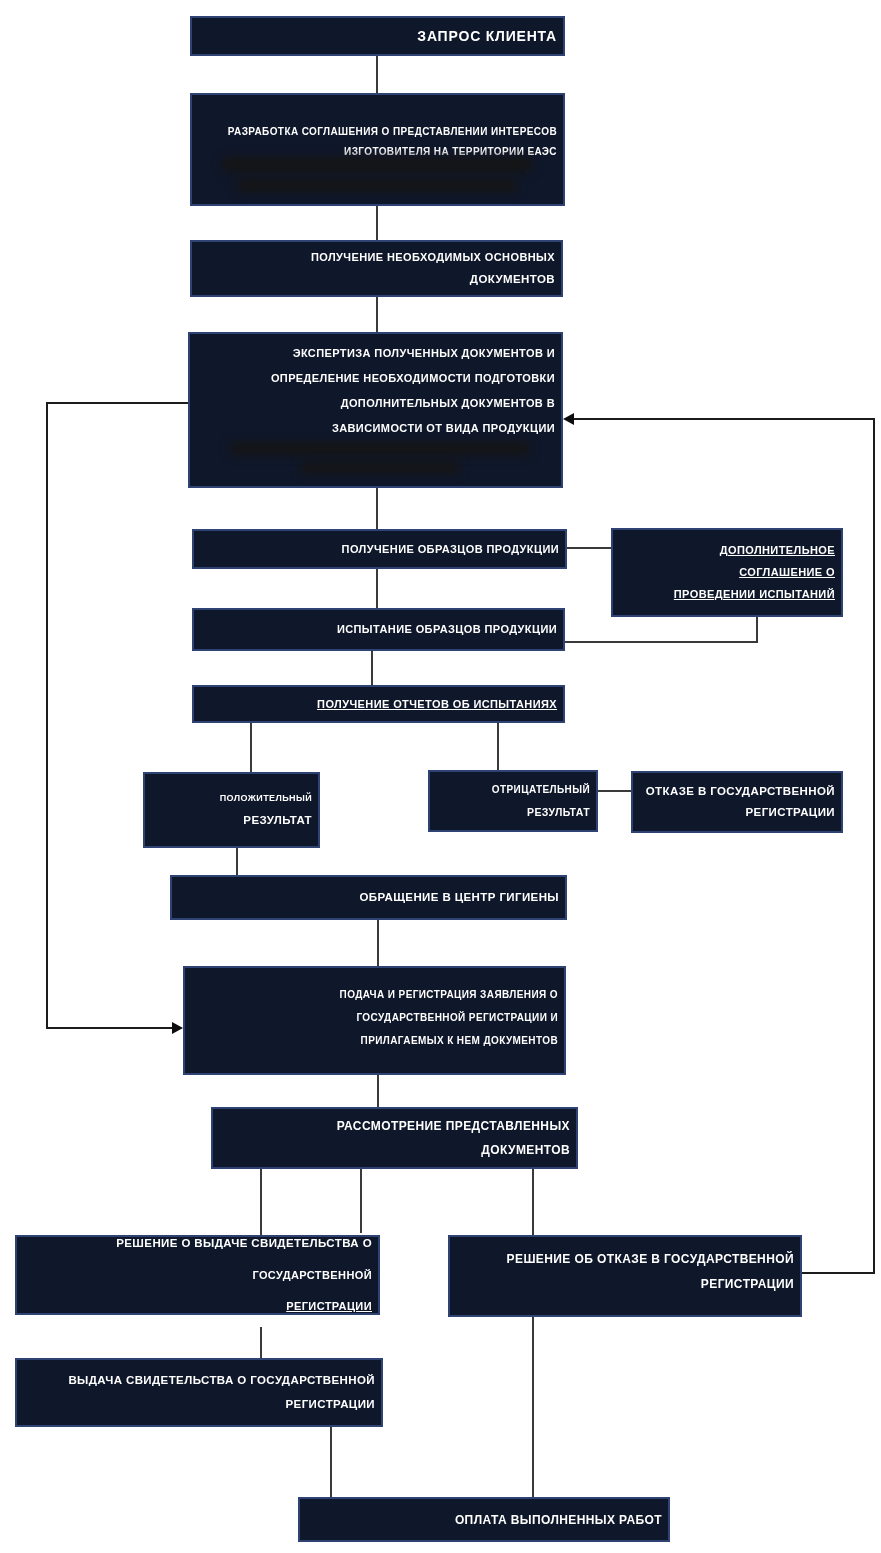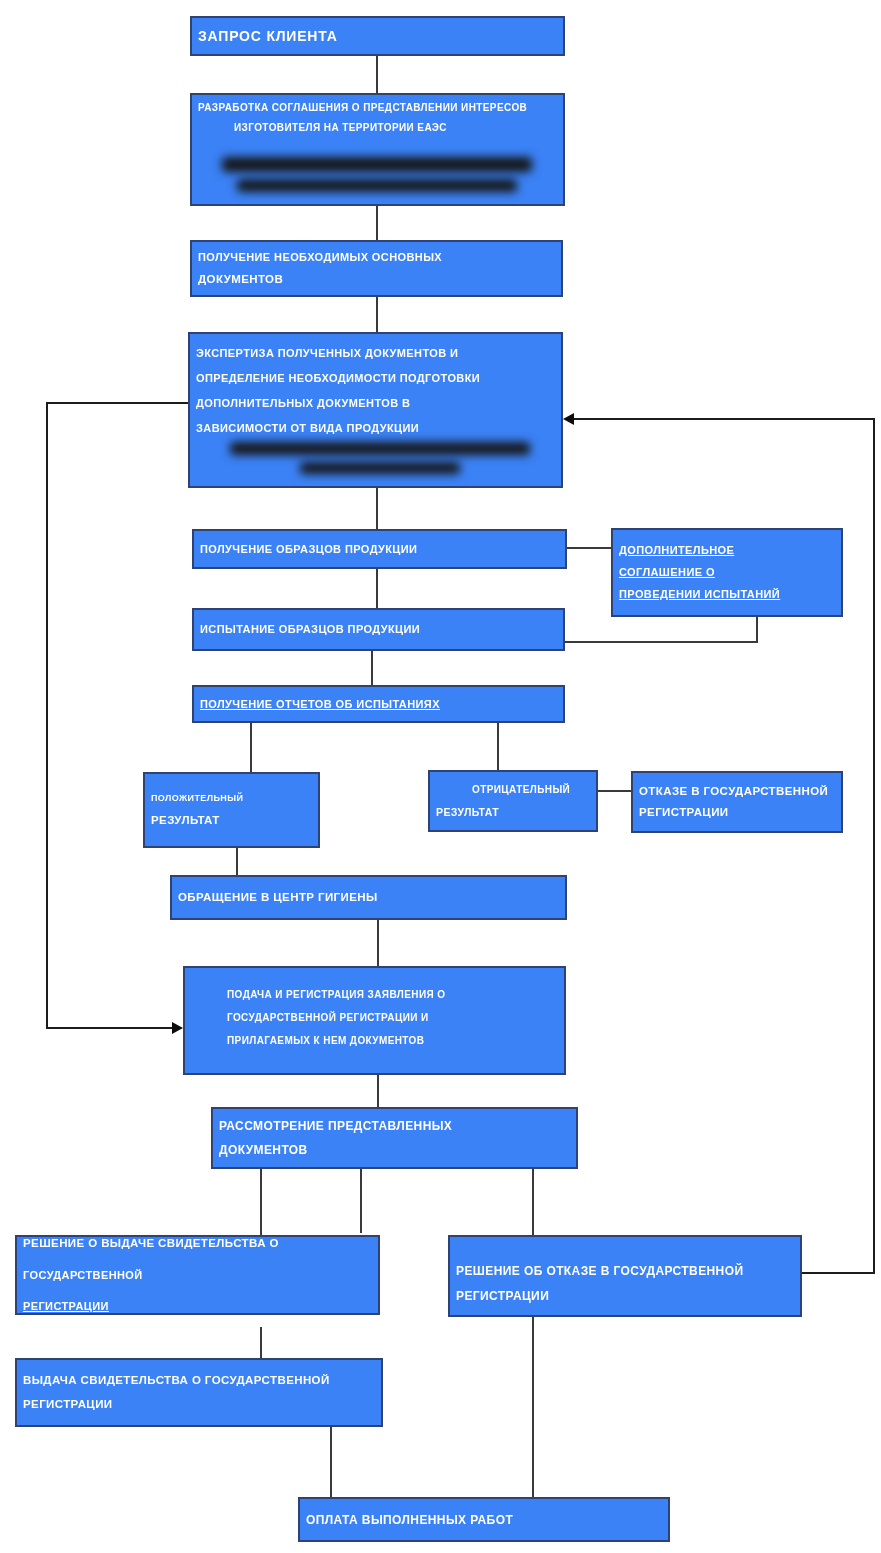--- a/index.html
+++ b/index.html
@@ -1,19 +1,19 @@
 <!DOCTYPE html>
 <html><head>
 <meta charset="utf-8">
 <style>
   html,body{margin:0;padding:0;background:#ffffff;}
   .stage{position:relative;width:881px;height:1553px;background:#ffffff;overflow:hidden;
          font-family:"Liberation Sans",sans-serif;}
-  .node{position:absolute;background:#3b82f6;border:2px solid #2e4373;box-sizing:border-box;
-        display:flex;flex-direction:column;align-items:flex-start;justify-content:center;
+  .node{position:absolute;background:#0f172a;border:2px solid #2e4373;box-sizing:border-box;
+        display:flex;flex-direction:column;align-items:flex-end;justify-content:center;
         color:#ffffff;font-weight:700;text-align:center;letter-spacing:.4px;line-height:1;}
   .node .nl{padding:0 6px;}
   .top{justify-content:flex-start;}
   .fz9{font-size:9px;}  .fz10{font-size:10px;} .fz105{font-size:10.5px;}
   .fz11{font-size:11px;text-decoration:underline;} .fz115{font-size:11.5px;} .fz12{font-size:12px;}
   .fz125{font-size:11px;} .fz13{font-size:10px;margin-left:36px;} .fz14{font-size:14px;letter-spacing:.8px;}
   .cl{position:absolute;background:#3a3a3a;}
   .cl.dark{background:#1c1c1c;}
   .arrow-left{position:absolute;width:0;height:0;border-top:6px solid transparent;
               border-bottom:6px solid transparent;border-right:11px solid #0d0d0d;}
@@ -55,21 +55,21 @@
 
   <div class="cl dark" style="left:573px;top:418px;width:302px;height:2px"></div>
   <div class="cl dark" style="left:873px;top:418px;width:2px;height:856px"></div>
   <div class="cl dark" style="left:802px;top:1272px;width:73px;height:2px"></div>
   <div class="arrow-left" style="left:563px;top:413px"></div>
 
   <div class="node" style="left:190px;top:16px;width:375px;height:40px">
     <div class="nl fz14">ЗАПРОС КЛИЕНТА</div>
   </div>
 
-  <div class="node top" style="left:190px;top:93px;width:375px;height:113px;padding-top:8px;gap:10px">
+  <div class="node top" style="left:190px;top:93px;width:375px;height:113px;padding-top:32px;gap:10px">
     <div class="nl fz10">РАЗРАБОТКА СОГЛАШЕНИЯ О ПРЕДСТАВЛЕНИИ ИНТЕРЕСОВ</div>
     <div class="nl fz13">ИЗГОТОВИТЕЛЯ НА ТЕРРИТОРИИ ЕАЭС</div>
     <div class="ghost" style="left:30px;top:62px;width:310px;height:15px"></div>
     <div class="ghost" style="left:45px;top:84px;width:280px;height:13px"></div>
   </div>
 
   <div class="node" style="left:190px;top:240px;width:373px;height:57px;gap:11px">
     <div class="nl fz125">ПОЛУЧЕНИЕ НЕОБХОДИМЫХ ОСНОВНЫХ</div>
     <div class="nl fz115">ДОКУМЕНТОВ</div>
   </div>
@@ -130,21 +130,21 @@
     <div class="nl fz12">РАССМОТРЕНИЕ ПРЕДСТАВЛЕННЫХ</div>
     <div class="nl fz12">ДОКУМЕНТОВ</div>
   </div>
 
   <div class="node" style="left:15px;top:1235px;width:365px;height:80px;gap:20px">
     <div class="nl fz115">РЕШЕНИЕ О ВЫДАЧЕ СВИДЕТЕЛЬСТВА О</div>
     <div class="nl fz125">ГОСУДАРСТВЕННОЙ</div>
     <div class="nl fz11">РЕГИСТРАЦИИ</div>
   </div>
 
-  <div class="node top" style="left:448px;top:1235px;width:354px;height:82px;padding-top:28px;gap:13px">
+  <div class="node top" style="left:448px;top:1235px;width:354px;height:82px;padding-top:16px;gap:13px">
     <div class="nl fz12">РЕШЕНИЕ ОБ ОТКАЗЕ В ГОСУДАРСТВЕННОЙ</div>
     <div class="nl fz12">РЕГИСТРАЦИИ</div>
   </div>
 
   <div class="node" style="left:15px;top:1358px;width:368px;height:69px;gap:12px">
     <div class="nl fz115">ВЫДАЧА СВИДЕТЕЛЬСТВА О ГОСУДАРСТВЕННОЙ</div>
     <div class="nl fz115">РЕГИСТРАЦИИ</div>
   </div>
 
   <div class="node" style="left:298px;top:1497px;width:372px;height:45px">

